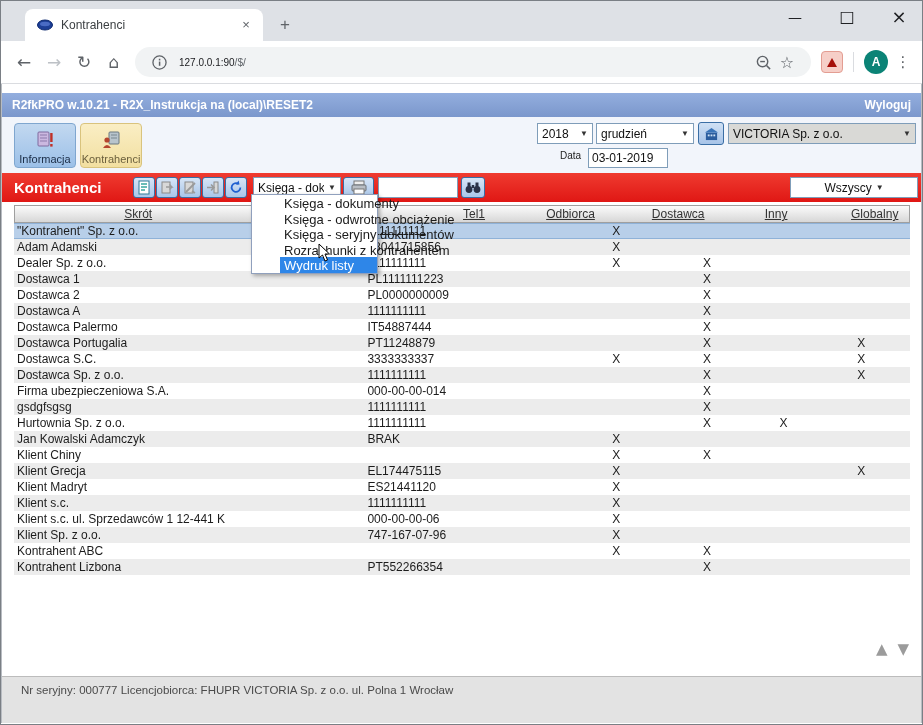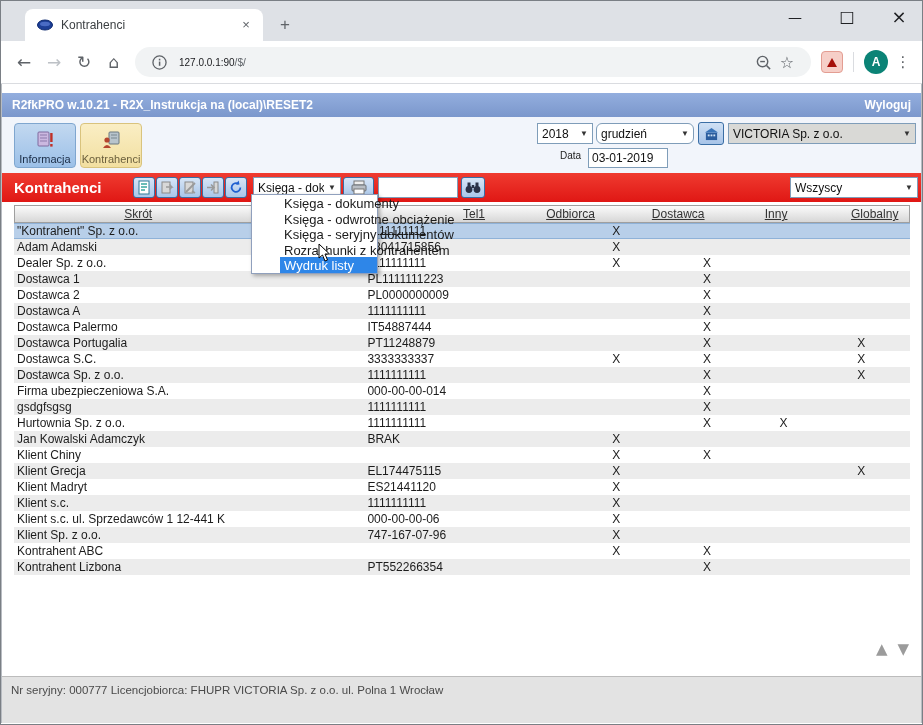--- a/index.html
+++ b/index.html
@@ -34,50 +34,50 @@
   .logout { color:#fff; font-weight:bold; font-size:12px; }
 
   .navrow { position:relative; height:56px; background:#f2f5fb; }
   .bigbtn { position:absolute; top:6px; width:62px; height:45px; border-radius:4px; display:flex; flex-direction:column; align-items:center; justify-content:flex-end; padding-bottom:2px; font-size:11px; }
   .bigbtn .ic { height:26px; display:flex; align-items:center; justify-content:center; }
   .btn-info { left:12px; background:linear-gradient(#c2d8f0,#9cc0e8); border:1px solid #7fa6cf; color:#1a2c45; }
   .btn-kontr { left:78px; background:linear-gradient(#faeec4,#f2dfa0); border:1px solid #d9c37d; color:#6b5f3d; }
   .fsel { border:1px solid #7f9db9; background:#fff; display:flex; align-items:center; justify-content:space-between; padding:0 4px; font-size:12px; color:#111; height:21px; position:absolute; }
   .fsel .arr { font-size:8px; color:#333; margin-left:4px; }
   .sel-year { left:535px; top:6px; width:56px; }
-  .sel-month { left:594px; top:6px; width:98px;border-radius:6px; }
+  .sel-month { left:594px; top:6px; width:98px; }
   .bld-btn { position:absolute; left:696px; top:5px; width:26px; height:23px; background:linear-gradient(#cfe0f4,#a8c4e8); border:1px solid #3a6ea5; border-radius:3px; display:flex; align-items:center; justify-content:center; }
   .sel-company { left:726px; top:6px; width:188px; background:#d9d9d6; }
   .datalbl { position:absolute; left:558px; top:33px; font-size:10px; color:#222; }
   .datainput { position:absolute; left:586px; top:31px; width:80px; height:20px; border:1px solid #7f9db9; font-size:12px; padding:0 3px; color:#111; font-family:"Liberation Sans", sans-serif; }
 
   .redbar { position:relative; height:29px; background:linear-gradient(#ef3b30,#e01714); display:flex; align-items:center; }
   .redtitle { color:#fff; font-weight:bold; font-size:15px; margin-left:12px; }
   .tbtn { position:absolute; top:4px; width:22px; height:21px; background:linear-gradient(#d7e5f6,#a9c6e9); border:1px solid #3a6ea5; border-radius:3px; display:flex; align-items:center; justify-content:center; }
   .sel-report { left:251px; top:4px; width:88px; }
   .prn-btn { left:341px; width:31px; }
   .search { position:absolute; left:376px; top:4px; width:80px; height:21px; border:1px solid #7f9db9; font-size:12px; padding:0 3px; font-family:"Liberation Sans", sans-serif; }
   .bin-btn { left:459px; width:24px; }
-  .sel-filter { left:788px; top:4px; width:128px; }
+  .sel-filter { left:788px; top:4px; width:128px;justify-content:center; }
 
   
   .tablearea { position:relative; flex:1; background:#fff; padding:3px 11px 0 12px; }
   .thead { display:flex; height:18px; background:linear-gradient(#fbfbfb,#d7d7d7); border:1px solid #9f9f9f;gap:44px; }
   .th { font-size:12px; color:#333; text-align:center; line-height:17px; overflow:hidden; }
   .th span { text-decoration:underline; }
   .tr { display:flex; height:16px; background:#fff; }
   .tr.alt { background:#ececec; }
   .tr.sel { background:#b8cfe9; box-shadow:inset 0 1px 0 #8fb2d8, inset 0 -1px 0 #8fb2d8; }
   .td { font-size:12px; color:#1c1c1c; line-height:16px; text-align:center; white-space:nowrap; overflow:hidden; }
   .td.left { text-align:left; padding-left:3px; }
   .c0 { width:352px; } .c1 { width:146px; } .c2 { width:64px; } .c3 { width:86px; } .c4 { width:96px; } .c5 { width:58px; } .c6 { width:98px; }
   .scrollers { position:absolute; right:12px; bottom:18px; display:flex; gap:10px; }
   .scrollers div { font-size:15px; color:#9b9b9b; font-family:"DejaVu Sans", sans-serif; }
 
-  .statusbar { height:47px; background:#e3e3e3; border-top:1px solid #bcbcbc; padding:7px 0 0 9px; }
+  .statusbar { height:47px; background:#e3e3e3; border-top:1px solid #bcbcbc; padding:7px 0 0 19px; }
   .statusbar div { font-size:11.5px; color:#4a4a4a; }
 
   
   .menu { position:absolute; left:250px; top:193px; width:127px; background:#fff; border:1px solid #90a0bd; box-shadow:2px 2px 4px rgba(0,0,0,.3); z-index:50; }
   .menu-item { height:15.6px; font-size:13px; color:#1a1a1a; padding:1px 0 0 4px; white-space:nowrap;margin-left:28px; }
   .menu-item.hl { background:#2e86e8; color:#fff; }
   .cursor { position:absolute; left:317px; top:242px; z-index:60; }
 </style>
 </head>
 <body>

